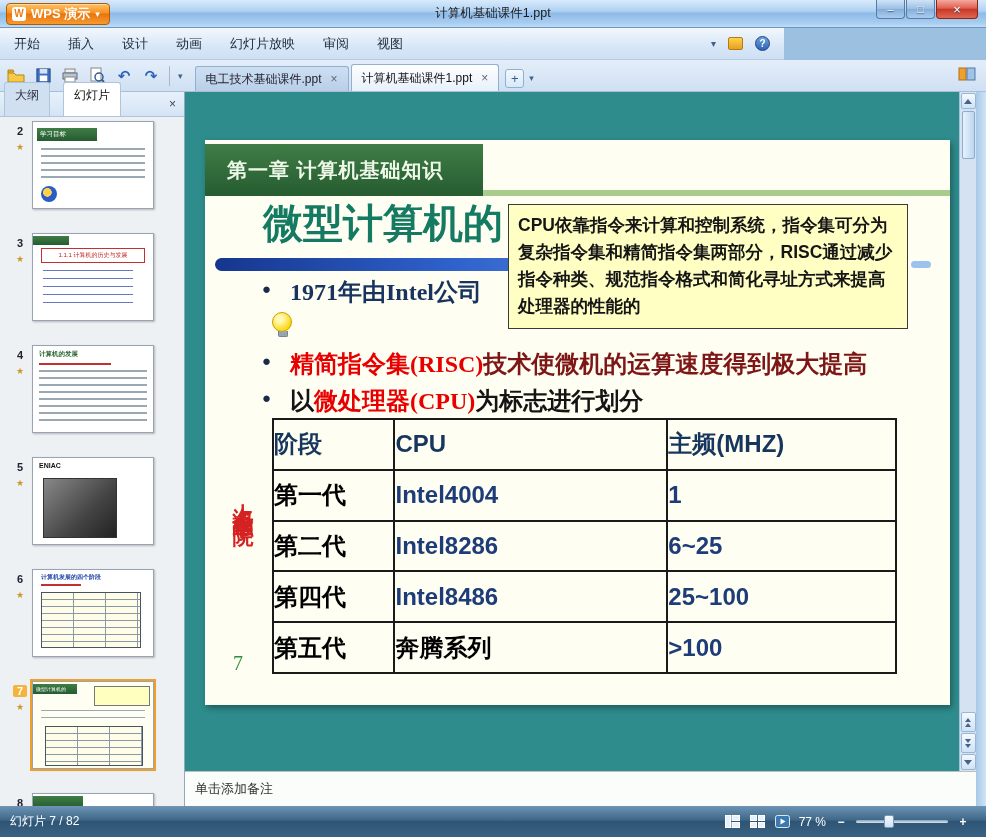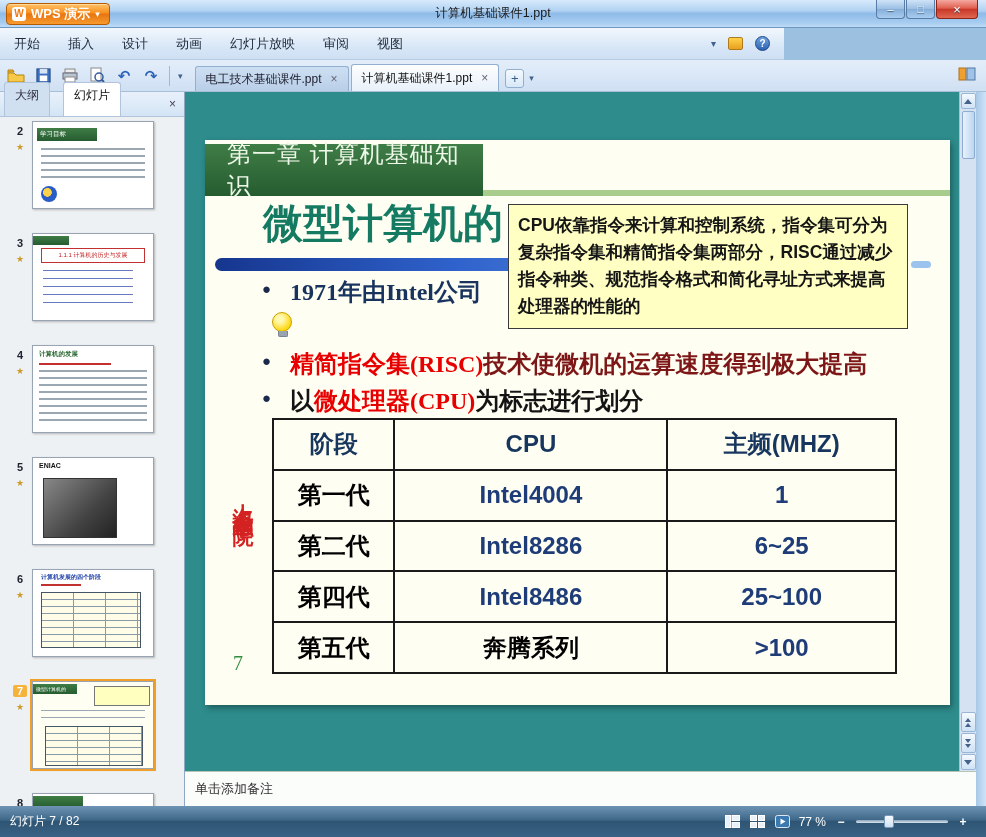--- a/index.html
+++ b/index.html
@@ -95,21 +95,21 @@
   .mini-box{position:absolute;border:1px solid #c23030;display:flex;align-items:center;justify-content:center;}
 
   
   .right-col{position:absolute;left:185px;top:0;width:791px;height:714px;}
   .canvas{position:absolute;left:0;top:0;right:17px;bottom:35px;background:#2e8c8c;}
   .slide{position:absolute;left:20px;top:48px;width:745px;height:565px;background:#fffef2;
     box-shadow:2px 3px 6px rgba(0,0,0,.35);}
   .sl-strip{position:absolute;left:0;top:50px;width:100%;height:6px;background:#a8cc8c;}
   .sl-header{position:absolute;left:0;top:4px;width:278px;height:52px;
     background:linear-gradient(#3f7d46,#265c30);display:flex;align-items:center;padding-left:22px;
-    color:#edf8e8;font-size:24px;font-weight:normal;letter-spacing:1px;z-index:2;}
+    color:#edf8e8;font-size:20px;font-weight:bold;letter-spacing:1px;z-index:2;}
   .sl-title{position:absolute;left:58px;top:56px;font-size:40px;font-weight:bold;color:#157a62;z-index:1;}
   .sl-brush{position:absolute;left:10px;top:118px;width:690px;height:13px;border-radius:7px;
     background:linear-gradient(90deg,#16368e,#2f62cc 35%,#5e8fdc 70%,#a8c8f0);z-index:1;}
   .sl-brush::after{content:"";position:absolute;right:-26px;top:3px;width:20px;height:7px;border-radius:4px;background:#9cc2ee;}
   .sl-tooltip{position:absolute;left:303px;top:64px;width:400px;background:#ffffc4;border:1px solid #3a3a3a;
     padding:7px 9px;font-size:17.5px;line-height:1.55;font-weight:600;color:#151515;z-index:6;}
   .sl-tooltip b{font-weight:800;}
   .b-row{position:absolute;left:57px;display:flex;align-items:flex-start;font-weight:600;font-size:24px;
     font-family:"Liberation Serif","DejaVu Serif",serif;z-index:1;}
   .b-dot{width:28px;font-size:15px;padding-top:5px;color:#1a2a4a;}
@@ -117,21 +117,21 @@
   .b1b{top:172px;color:#17335e;}
   .b2{top:208px;}
   .b3{top:245px;color:#141414;}
   .txt-red{color:#e80000;}
   .txt-maroon{color:#7d1616;}
   .bulb{position:relative;display:inline-block;width:22px;height:26px;margin-left:10px;vertical-align:-4px;}
   .bulb-globe{width:20px;height:20px;border-radius:50%;background:radial-gradient(circle at 38% 34%,#fff8b0 20%,#ffd400 75%);
     border:1px solid #c8a000;}
   .bulb-base{width:10px;height:6px;background:#9aa4b0;margin:-1px auto 0;border-radius:0 0 2px 2px;border:1px solid #7a8490;border-top:none;}
   .sl-table{position:absolute;left:67px;top:278px;width:625px;height:256px;border-collapse:collapse;table-layout:fixed;z-index:2;}
-  .sl-table td{border:2px solid #1a1a1a;text-align:center;vertical-align:middle;font-weight:bold;font-size:24px;}
+  .sl-table td{border:2px solid #1a1a1a;text-align:left;vertical-align:middle;font-weight:bold;font-size:24px;}
   .cell-cn{font-family:"Liberation Serif","DejaVu Serif",serif;color:#000;}
   .cell-en{color:#1e3c78;}
   .cell-hd{color:#17365e;}
   .sl-school{position:absolute;left:24px;top:347px;writing-mode:vertical-rl;text-orientation:upright;
     font-size:21px;font-weight:bold;color:#d42222;letter-spacing:4px;
     font-family:"Liberation Serif","DejaVu Serif",serif;z-index:2;}
   .sl-pagenum{position:absolute;left:28px;top:512px;font-size:20px;color:#2f8f3f;
     font-family:"Liberation Serif","DejaVu Serif",serif;z-index:2;}
 
   

